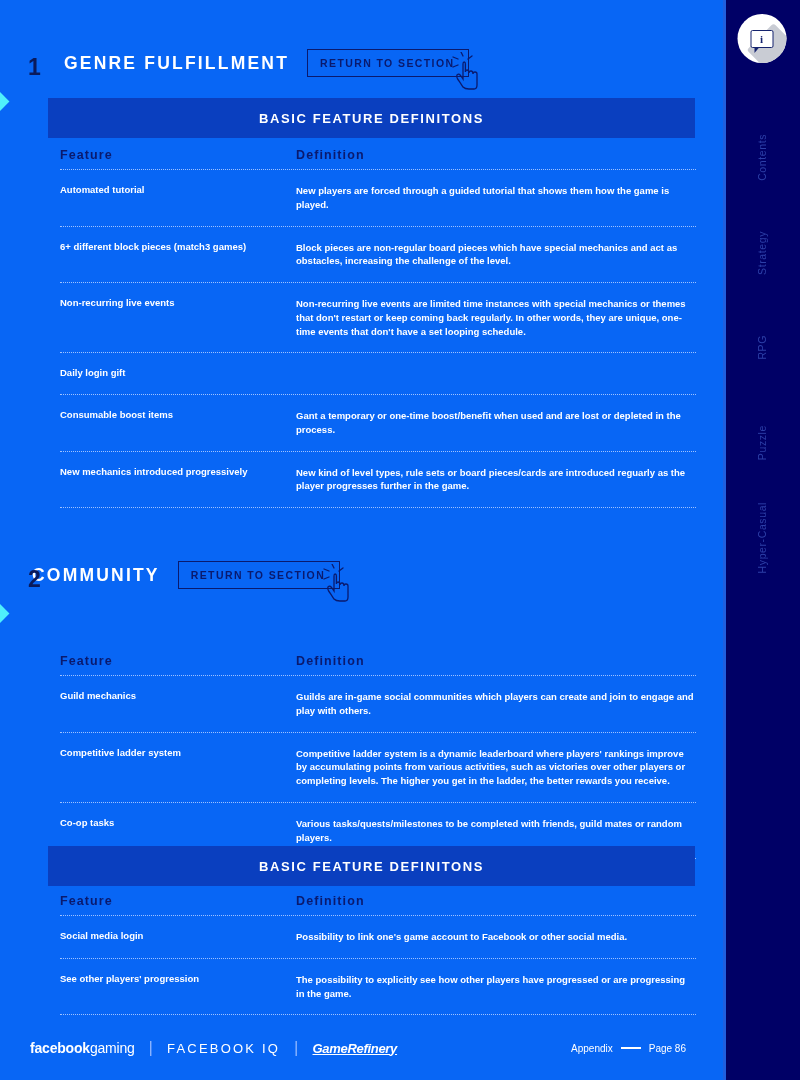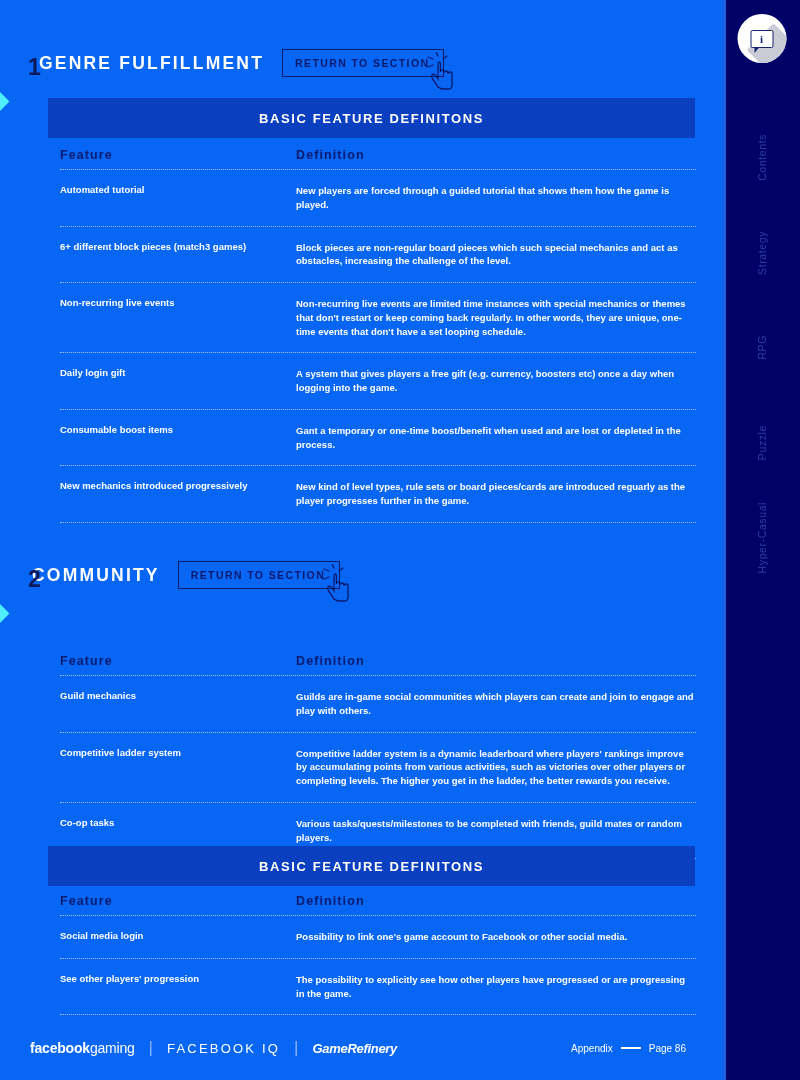--- a/index.html
+++ b/index.html
@@ -106,21 +106,21 @@
     transform-origin: left top;
   }
   .ribbon-num {
     position: absolute;
     left: 28px; top: 14px;
     font-size: 23px; font-weight: bold;
     color: #0a1a5c;
     z-index: 3;
   }
   .section-title {
-    margin-left: 39px;
+    margin-left: 64px;
     font-size: 17.5px;
     font-weight: bold;
     letter-spacing: 2.2px;
     color: #ffffff;
     white-space: nowrap;
   }
   .return-btn {
     position: relative;
     margin-left: 18px;
     border: 1.6px solid #0a1a6e;
@@ -202,21 +202,21 @@
   .brands { display: flex; align-items: center; gap: 14px; }
   .brand-fbg { font-size: 14px; color: #ffffff; letter-spacing: -0.2px; }
   .brand-fbg b { font-weight: bold; }
   .brand-sep { color: #8bb4ff; font-size: 17px; font-weight: 300; }
   .brand-fbiq {
     font-size: 13px; color: #ffffff; letter-spacing: 2.2px;
   }
   .brand-gr {
     font-size: 13px; color: #ffffff; font-weight: bold;
     font-style: italic; letter-spacing: -0.3px;
-    text-underline-offset: 1px;
+    text-decoration: underline; text-underline-offset: 1px;
   }
   .pageinfo {
     display: flex; align-items: center; gap: 8px;
     color: #ffffff; font-size: 10px;
   }
   .pageinfo .dash {
     display: inline-block; width: 20px; height: 1.2px;
     background: #ffffff;
   }
 </style>
@@ -257,29 +257,28 @@
         <div class="tbl-head">
           <div class="c1">Feature</div>
           <div class="c2">Definition</div>
         </div>
         <div class="tbl-row">
           <div class="c1">Automated tutorial</div>
           <div class="c2">New players are forced through a guided tutorial that shows them how the game is played.</div>
         </div>
         <div class="tbl-row">
           <div class="c1">6+ different block pieces (match3 games)</div>
-          <div class="c2">Block pieces are non-regular board pieces which such special mechanics and act as obstacles, increasing the challenge of the level.</div>
+          <div class="c2">Block pieces are non-regular board pieces which have special mechanics and act as obstacles, increasing the challenge of the level.</div>
         </div>
         <div class="tbl-row">
           <div class="c1">Non-recurring live events</div>
           <div class="c2">Non-recurring live events are limited time instances with special mechanics or themes that don't restart or keep coming back regularly. In other words, they are unique, one-time events that don't have a set looping schedule.</div>
         </div>
         <div class="tbl-row">
           <div class="c1">Daily login gift</div>
-          <div class="c2">A system that gives players a free gift (e.g. currency, boosters etc) once a day when logging into the game.</div>
         </div>
         <div class="tbl-row">
           <div class="c1">Consumable boost items</div>
           <div class="c2">Gant a temporary or one-time boost/benefit when used and are lost or depleted in the process.</div>
         </div>
         <div class="tbl-row">
           <div class="c1">New mechanics introduced progressively</div>
           <div class="c2">New kind of level types, rule sets or board pieces/cards are introduced reguarly as the player progresses further in the game.</div>
         </div>
       </div>

